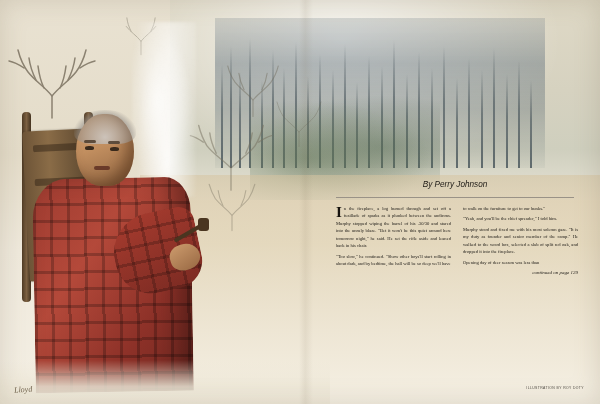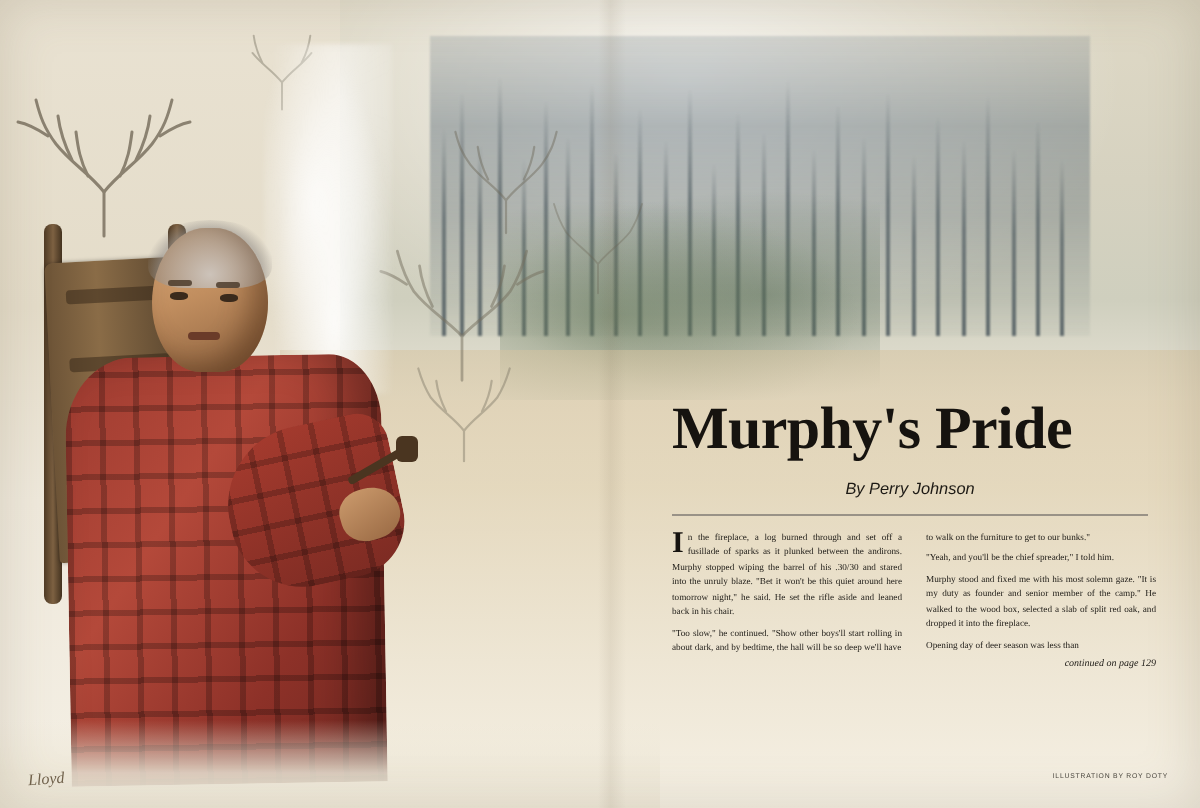--- a/index.html
+++ b/index.html
@@ -445,21 +445,20 @@
 
     <div class="pipe"></div>
     <div class="pipe-bowl"></div>
     <div class="hand"></div>
   </div>
 
   <div class="bottom-fade"></div>
   <div class="signature">Lloyd</div>
 
   <div class="text-page">
-    <h1 class="headline">Murphy's Pride</h1>
     <p class="byline">By Perry Johnson</p>
     <div class="rule"></div>
 
     <div class="cols">
       <div class="col">
         <p>
           <span class="dropcap">I</span>
           <span>n the fireplace, a log burned through and set off a fusillade of sparks as it plunked between the andirons. Murphy stopped wiping the barrel of his .30/30 and stared into the unruly blaze. "Bet it won't be this quiet around here tomorrow night," he said. He set the rifle aside and leaned back in his chair.</span>
         </p>
         <p>"Too slow," he continued. "Show other boys'll start rolling in about dark, and by bedtime, the hall will be so deep we'll have</p>

